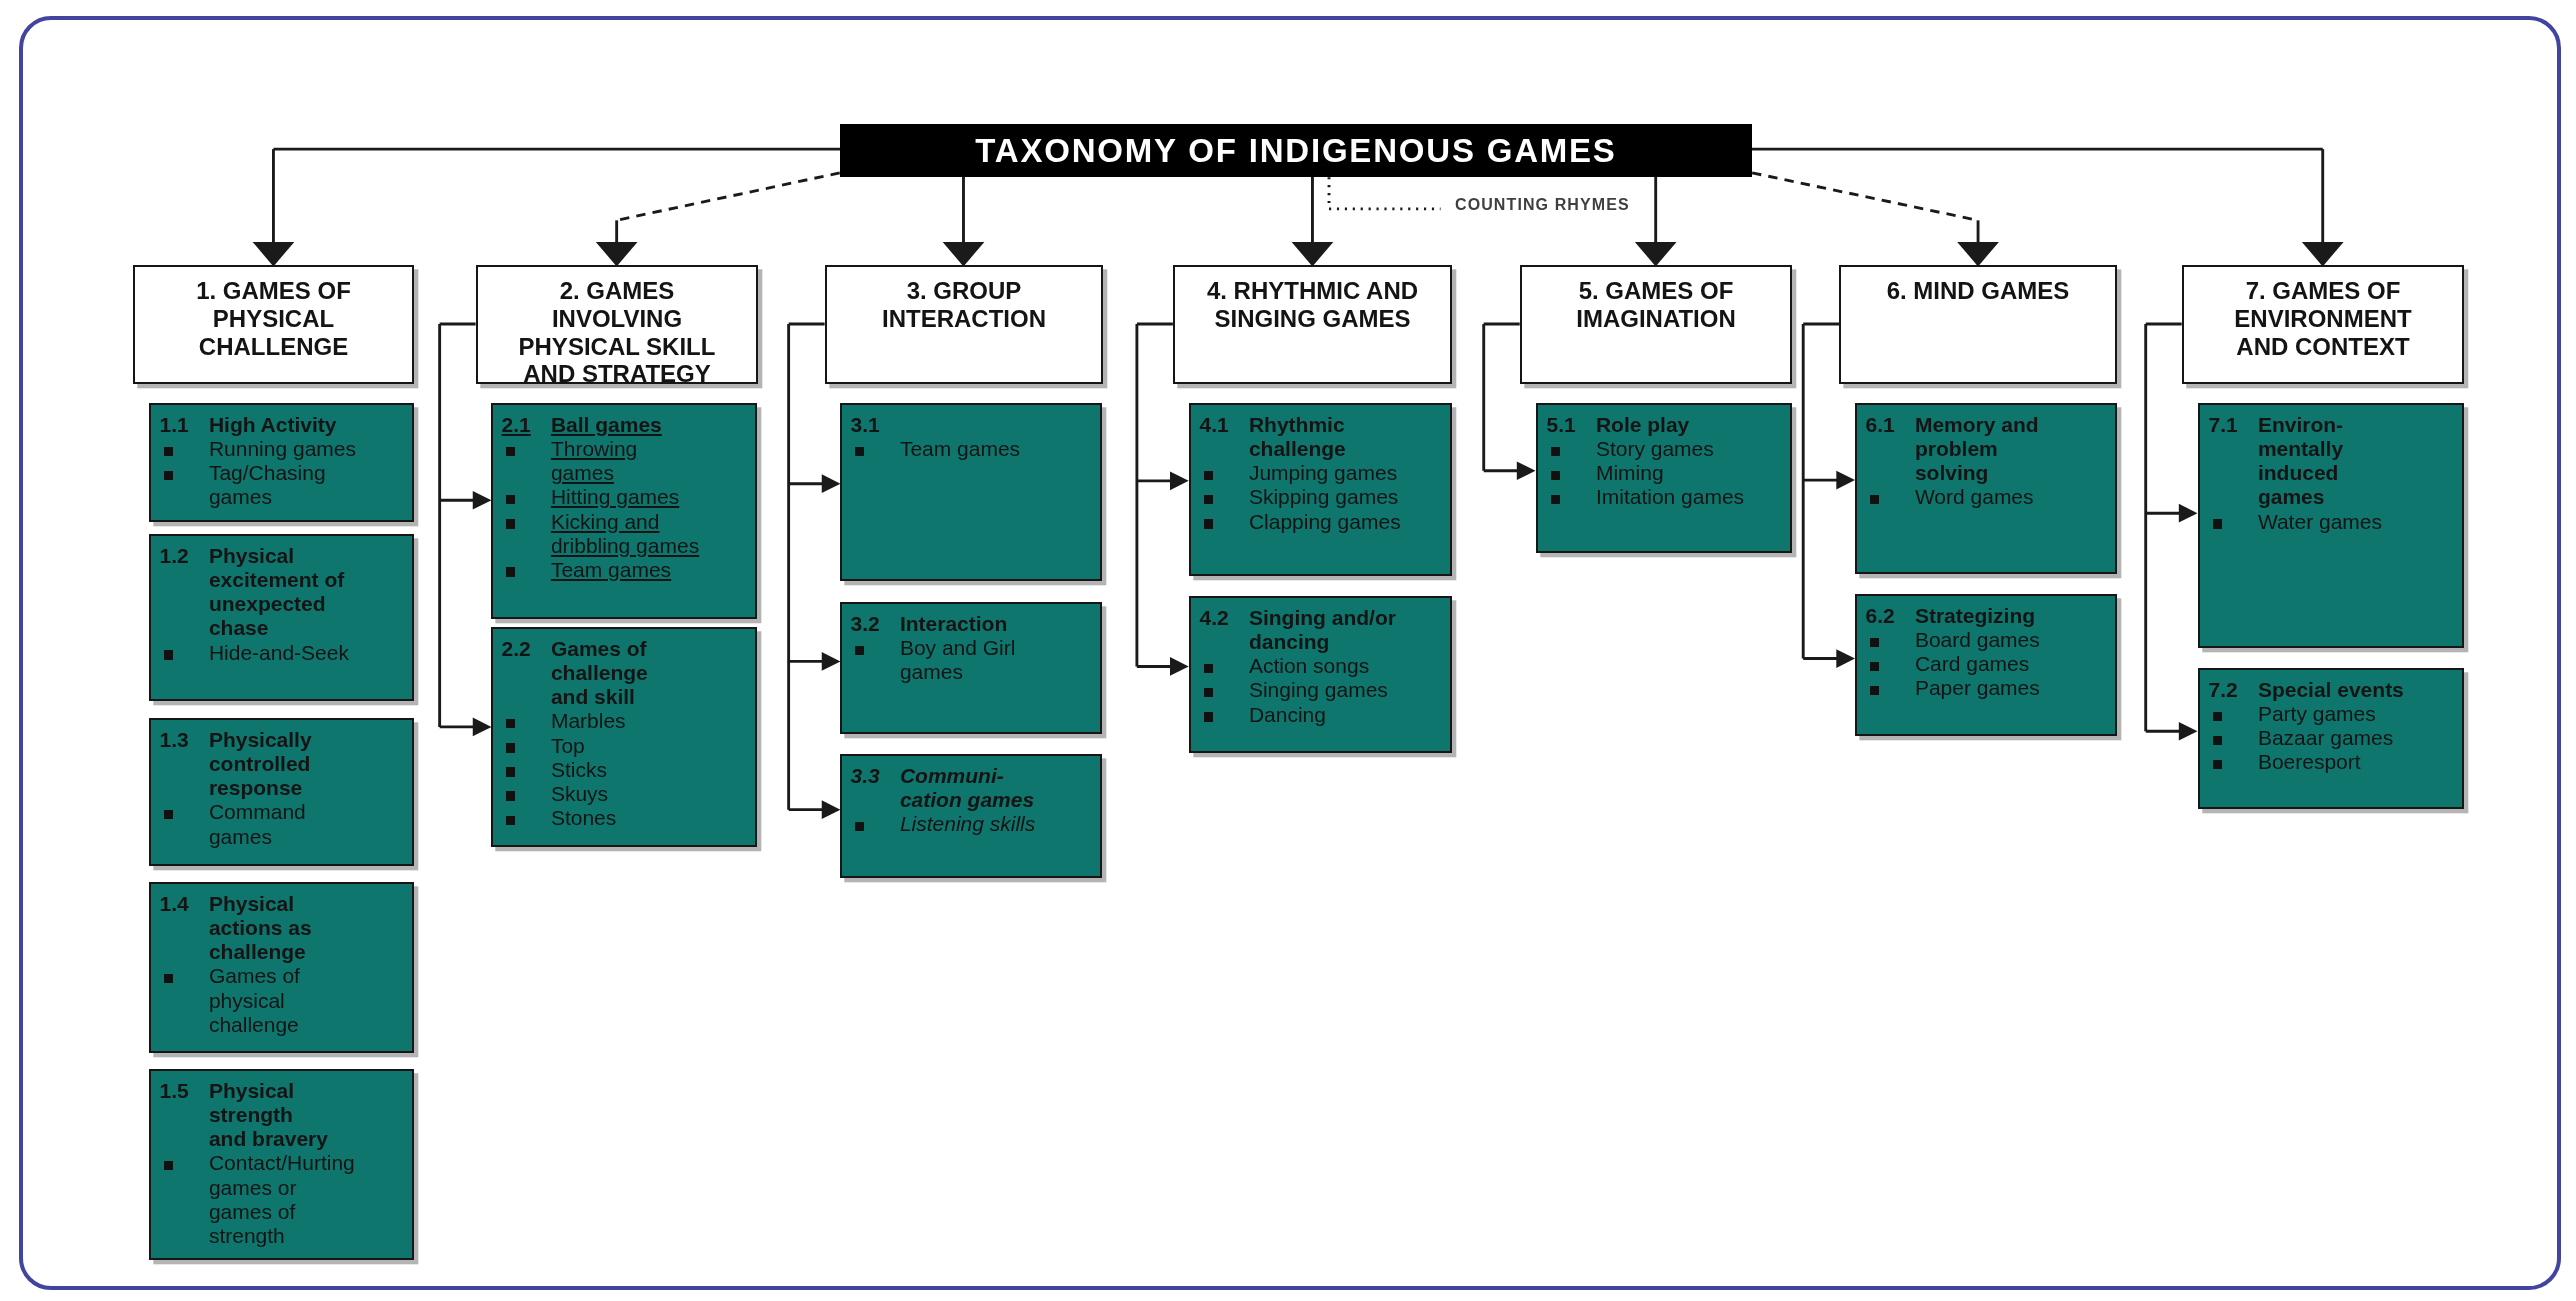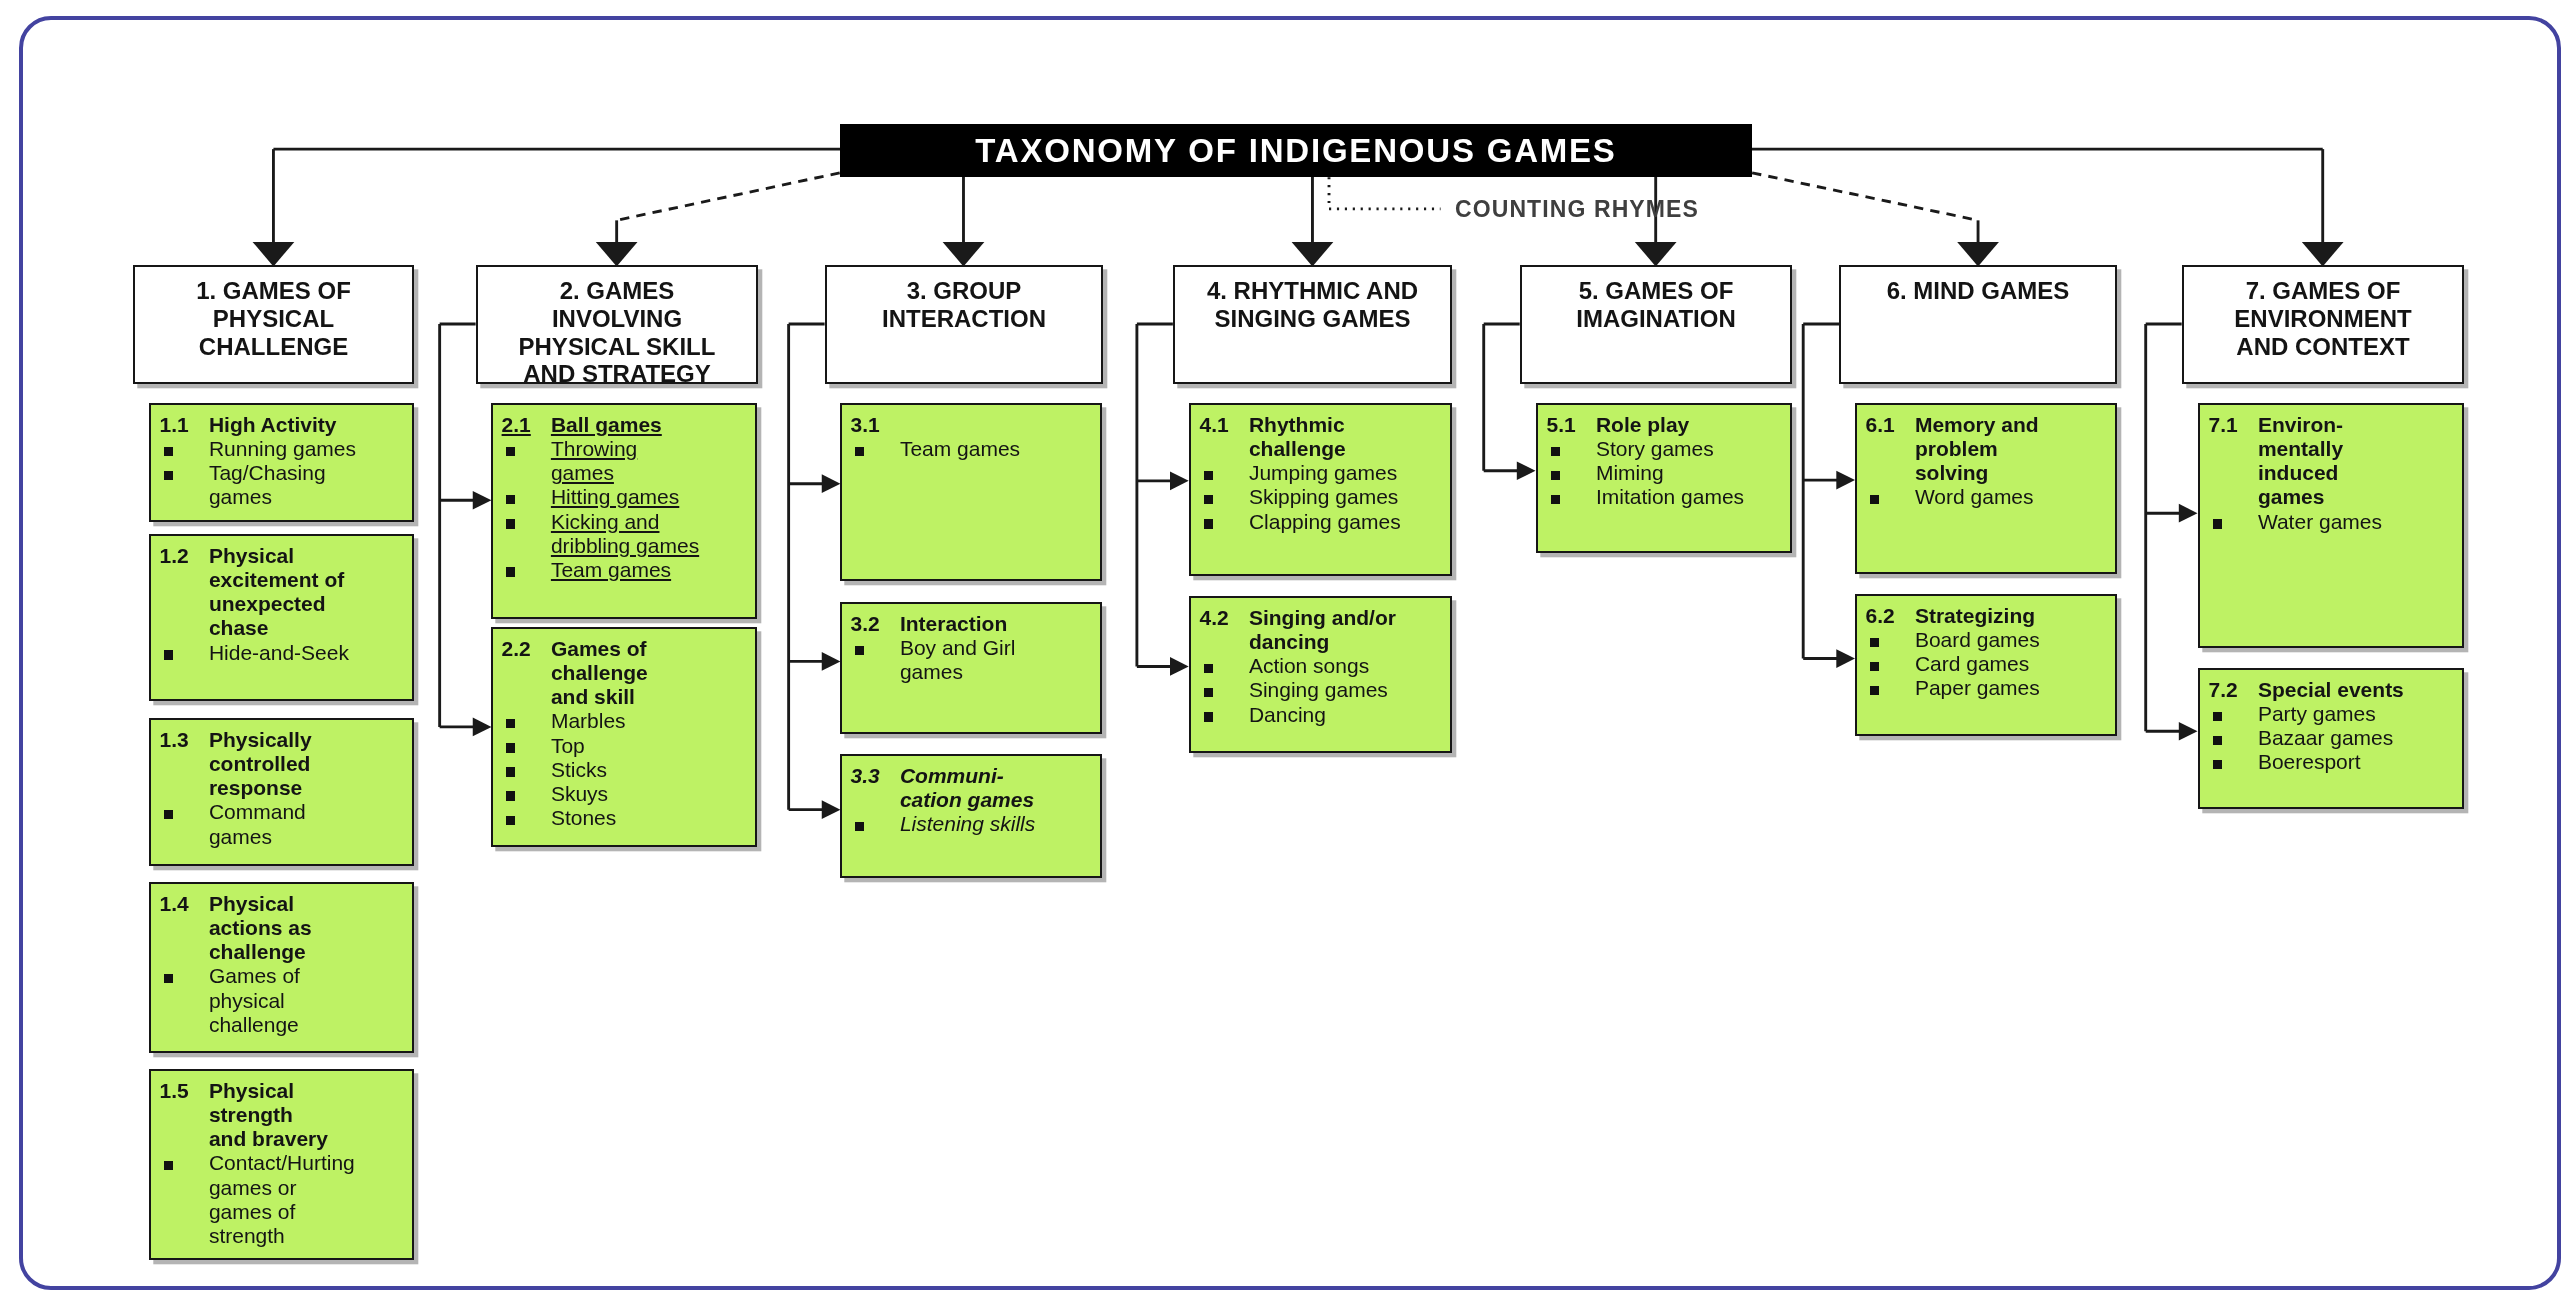--- a/index.html
+++ b/index.html
@@ -12,31 +12,31 @@
     position:absolute; left:18.7px; top:16px; width:2534px; height:1266px;
     border:4.3px solid #4343a0; border-radius:32px; z-index:0; background:#ffffff;
   }
   #connectors { position:absolute; left:0; top:0; z-index:1; }
   .title-bar {
     position:absolute; z-index:2; background:#000000; color:#ffffff;
     display:flex; align-items:center; justify-content:center;
     font-size:33px; font-weight:bold; letter-spacing:1.8px; white-space:nowrap;
   }
   .note-label {
-    position:absolute; z-index:2; font-size:23px; font-weight:bold;
+    position:absolute; z-index:2; font-size:16px; font-weight:bold;
     color:#3f3f3f; letter-spacing:1.1px; white-space:nowrap;
   }
   .hdr {
     position:absolute; z-index:2; box-sizing:border-box; background:#ffffff;
     border:2.9px solid #161616; box-shadow:4.3px 4.3px 0 #b4b4b4;
     text-align:center; font-weight:bold; font-size:24px; line-height:1.16;
     padding-top:10px; white-space:pre-line;
   }
   .sub {
-    position:absolute; z-index:2; box-sizing:border-box; background:#bef264;
+    position:absolute; z-index:2; box-sizing:border-box; background:#0f766e;
     border:2.9px solid #161616; box-shadow:4.3px 4.3px 0 #b4b4b4;
     padding:8px 5.8px 5.8px 8.6px; font-size:21px; line-height:1.15;
   }
   .sub .row { display:grid; grid-template-columns:45px 1fr; column-gap:4.3px; }
   .sub .num { font-weight:bold; }
   .sub .sub-title { font-weight:bold; white-space:pre-line; }
   .sub .blt { padding-left:4.3px; }
   .sub .blt span.sq {
     display:inline-block; width:9.4px; height:9.4px; background:#111111;
   }

